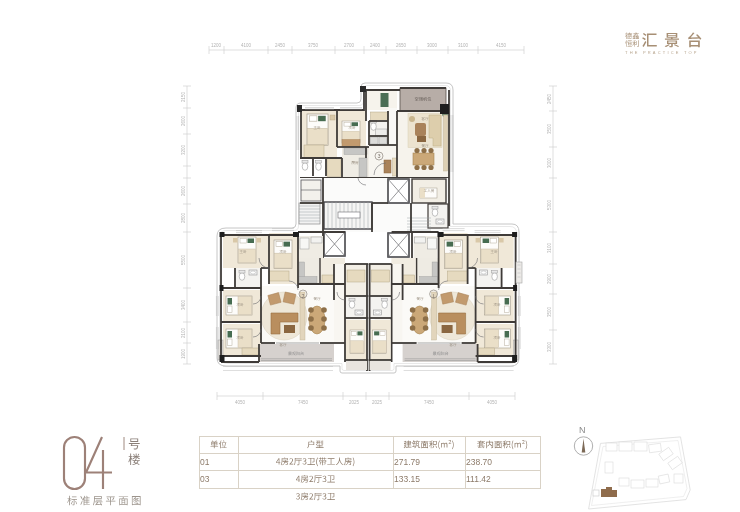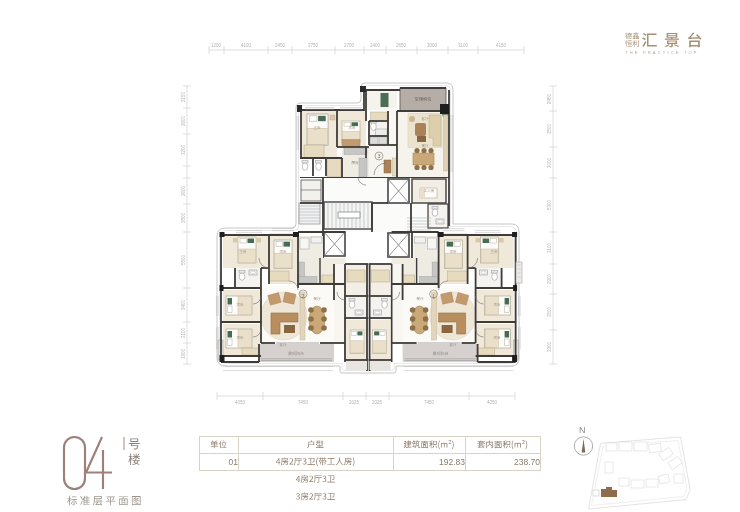--- a/index.html
+++ b/index.html
@@ -1,20 +1,20 @@
 <!DOCTYPE html>
 <html><head>
 <meta charset="utf-8">
 <style>
 html,body{margin:0;padding:0;background:#fff;}
 body{width:740px;height:512px;font-family:"Liberation Sans",sans-serif;}
 #page{position:relative;width:740px;height:512px;overflow:hidden;background:#fff;}
 .abs{position:absolute;}
 table.units{border-collapse:collapse;table-layout:fixed;width:341px;}
-table.units td{border:1px solid #d9d2c6;font-size:8.5px;color:#8d7b6a;text-align:right;padding:0;height:16.2px;line-height:16.2px;overflow:hidden;white-space:nowrap;}
+table.units td{border:1px solid #d9d2c6;font-size:8.5px;color:#8d7b6a;text-align:left;padding:0;height:16.2px;line-height:16.2px;overflow:hidden;white-space:nowrap;}
 </style>
 </head>
 <body>
 <div id="page">
 
 <div class="abs" style="left:624px;top:30px;width:120px;height:28px;">
   <svg class="abs" style="left:0;top:0;" width="120" height="26" viewBox="0 0 120 26">
 
   <g>
           <path transform="translate(1.0,8.5)" d="M2.3 -2.2V-1.8H6.9V-2.2ZM4.1 -1.6C4.3 -1.3 4.5 -0.9 4.6 -0.7L5 -0.8C4.9 -1.1 4.7 -1.4 4.5 -1.7ZM3.4 -1.2V-0.1C3.4 0.4 3.5 0.5 4.1 0.5C4.2 0.5 5 0.5 5.2 0.5C5.7 0.5 5.8 0.3 5.9 -0.5C5.7 -0.5 5.5 -0.6 5.4 -0.6C5.4 -0 5.4 0.1 5.1 0.1C5 0.1 4.3 0.1 4.2 0.1C3.9 0.1 3.8 0 3.8 -0.1V-1.2ZM2.6 -1.3C2.5 -0.8 2.3 -0.3 2 0.1L2.4 0.3C2.7 -0.1 2.9 -0.6 3.1 -1.1ZM5.8 -1.2C6.1 -0.7 6.4 -0.1 6.5 0.2L6.9 0C6.8 -0.3 6.5 -0.9 6.2 -1.3ZM5.4 -4.1H6.2V-3.1H5.4ZM4.2 -4.1H5V-3.1H4.2ZM3.1 -4.1H3.8V-3.1H3.1ZM1.7 -6C1.4 -5.5 0.8 -4.9 0.2 -4.5C0.3 -4.4 0.5 -4.1 0.5 -4C1.1 -4.5 1.8 -5.2 2.2 -5.8ZM4.4 -6.1 4.3 -5.5H2.4V-5H4.2L4.2 -4.5H2.7V-2.7H6.6V-4.5H4.7L4.8 -5H6.9V-5.5H4.8L4.9 -6ZM1.9 -4.5C1.5 -3.7 0.8 -2.8 0.2 -2.3C0.3 -2.1 0.5 -1.9 0.5 -1.8C0.8 -2 1 -2.3 1.3 -2.6V0.6H1.8V-3.3C2 -3.6 2.2 -4 2.4 -4.3Z M8 -0.7C8.1 -0.5 8.3 -0.2 8.3 -0.1L8.6 -0.2C8.6 -0.3 8.5 -0.6 8.4 -0.8ZM10.9 -6.1C10.2 -5.5 8.8 -5.1 7.7 -4.9C7.8 -4.8 7.9 -4.6 8 -4.5C8.4 -4.6 8.9 -4.7 9.4 -4.9V-4.6H10.5V-4.2H8.6V-3.9H10.5V-3.3H9.8L9.9 -3.4C9.8 -3.5 9.7 -3.7 9.6 -3.8L9.2 -3.7C9.3 -3.6 9.4 -3.5 9.4 -3.3H8.1V-3H9.2C8.8 -2.5 8.1 -2.1 7.5 -1.9C7.6 -1.9 7.7 -1.7 7.8 -1.6C7.9 -1.7 8 -1.7 8.2 -1.8V-1.6H8.9V-1.2H7.7V-0.9H8.9V-0L7.6 0.1L7.6 0.5C8.4 0.4 9.5 0.3 10.5 0.2L10.5 -0.2L10 -0.1L10.3 -0.7L9.9 -0.8C9.8 -0.6 9.7 -0.3 9.6 -0.1L9.4 -0.1V-0.9H10.4V-1.2H9.4V-1.6H10.1V-1.9L10.3 -1.7L10.5 -2.1C10.3 -2.3 9.8 -2.5 9.5 -2.7L9.6 -2.8L9.3 -3H13.6V-3.3H12.2L12.4 -3.8L12 -3.9C11.9 -3.7 11.8 -3.5 11.7 -3.3H11V-3.9H13V-4.2H11V-4.6H12.2V-4.9C12.7 -4.7 13.1 -4.6 13.6 -4.5C13.6 -4.7 13.8 -4.9 13.9 -5C13 -5.1 12 -5.3 11.2 -5.8L11.3 -5.9ZM9.6 -4.9C10 -5.1 10.4 -5.3 10.8 -5.5C11.2 -5.3 11.6 -5.1 12.1 -4.9ZM12.3 -3C12 -2.5 11.2 -2.2 10.5 -1.9C10.6 -1.9 10.8 -1.7 10.8 -1.6C11 -1.7 11.1 -1.7 11.2 -1.8V-1.6H12.1V-1.2H10.8V-0.8H12.1V-0H11.3L11.6 -0.1C11.6 -0.3 11.5 -0.6 11.3 -0.8L11 -0.6C11.1 -0.5 11.2 -0.2 11.3 -0H10.7V0.4H14V-0H13.2C13.3 -0.2 13.5 -0.4 13.6 -0.7L13.2 -0.8C13.1 -0.5 13 -0.2 12.8 -0H12.5V-0.8H13.9V-1.2H12.5V-1.6H13.3V-1.8C13.5 -1.8 13.6 -1.7 13.8 -1.7C13.8 -1.8 14 -1.9 14.1 -2C13.5 -2.2 13 -2.3 12.6 -2.6L12.7 -2.8ZM8.5 -1.9C8.7 -2.1 9 -2.3 9.2 -2.4C9.5 -2.3 9.8 -2.1 10.1 -1.9ZM11.5 -1.9C11.8 -2.1 12.1 -2.2 12.3 -2.4C12.6 -2.2 12.8 -2.1 13.1 -1.9Z" fill="#a78f75"></path>
@@ -556,22 +556,28 @@
 <tbody>
           <tr>
             <td></td>
             <td></td>
             <td></td>
             <td></td>
           </tr>
 <tr>
             <td>01</td>
             <td></td>
-            <td>192.83</td>
+            <td>271.79</td>
             <td>238.70</td>
+          </tr>
+<tr>
+            <td>03</td>
+            <td></td>
+            <td>133.15</td>
+            <td>111.42</td>
           </tr>
 </tbody>
       </table>
 </div>
 
 <svg class="abs" style="left:560px;top:418px;" width="180" height="94" viewBox="0 0 180 94">
 
   <text x="19" y="15" font-size="9px" fill="#8a8a8a">N</text>
 
   <circle cx="23.5" cy="28" r="9.2" fill="#fff" stroke="#9a9a9a" stroke-width="0.8"></circle>

